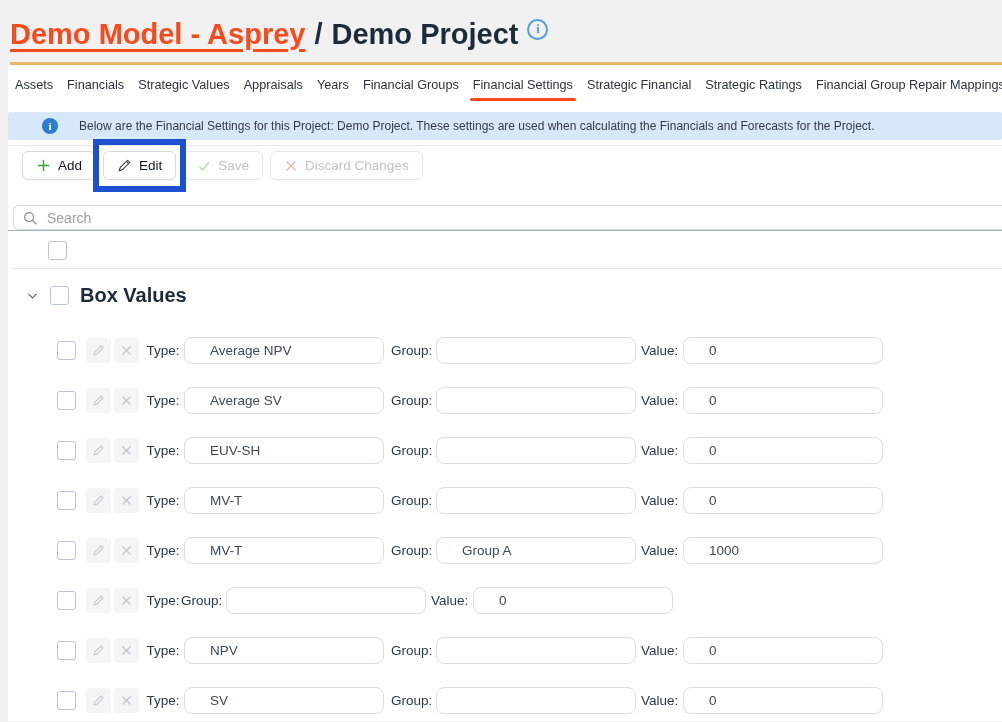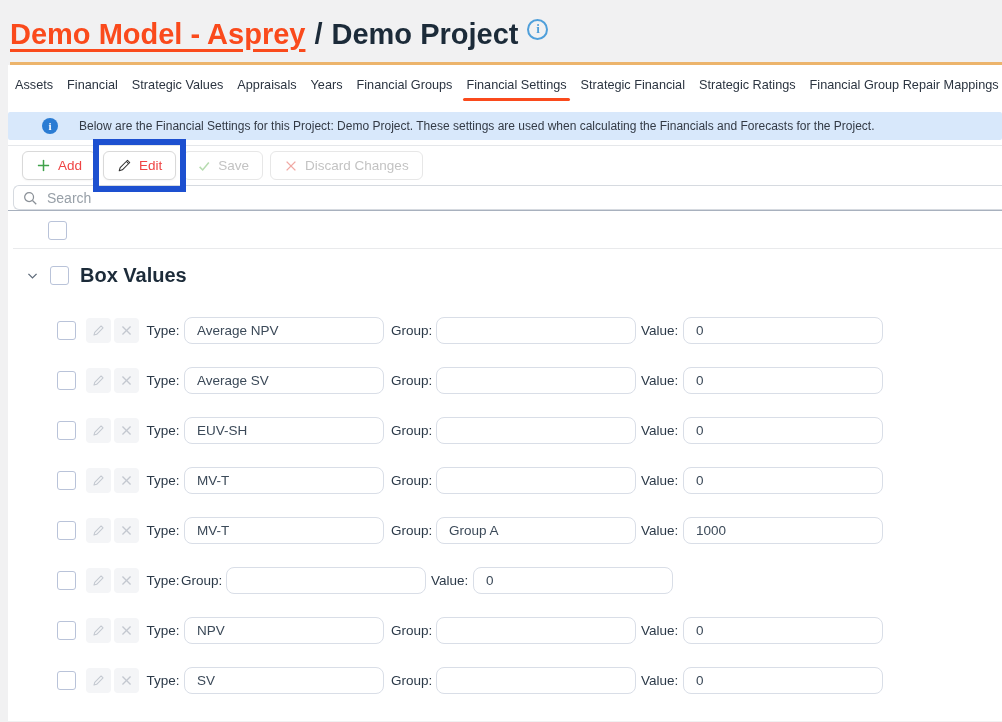--- a/index.html
+++ b/index.html
@@ -35,50 +35,50 @@
   .tab.active .tab-underline{position:absolute;left:-3px;right:-3px;bottom:0;height:3px;background:var(--accent-orange);border-radius:2px;}
   
   .banner{margin-top:11px;background:var(--banner-bg);height:28px;display:flex;align-items:center;border-radius:2px;}
   .banner-icon{width:16px;height:16px;border-radius:50%;background:var(--banner-icon);color:#fff;
     display:inline-flex;align-items:center;justify-content:center;font-size:11px;font-weight:700;font-family:"Liberation Serif",serif;margin-left:34px;flex:0 0 auto;}
   .banner-text{font-size:12px;color:#333a45;margin-left:21px;}
   .divider1{border-top:1px solid #e5e7ea;margin-top:5px;}
   
   .toolbar{height:39px;display:flex;align-items:center;padding-left:14px;gap:7px;position:relative;}
   .btn{height:29px;display:inline-flex;align-items:center;gap:7px;padding:0 13px;background:#fff;
-    border:1px solid #d9d9d9;border-radius:6px;font-size:13.5px;color:#ef4444;cursor:pointer;box-shadow:0 1px 2px rgba(0,0,0,.04);}
+    border:1px solid #d9d9d9;border-radius:6px;font-size:13.5px;color:#0f172a;cursor:pointer;box-shadow:0 1px 2px rgba(0,0,0,.04);}
   .btn svg{flex:0 0 auto;}
   .btn.disabled{color:#c3c3c3;border-color:#e7e7e7;cursor:default;box-shadow:none;}
   .edit-wrap{position:relative;display:inline-block;z-index:4;}
   .annotation-box{position:absolute;left:-10px;right:-10px;top:-12px;bottom:-12px;border:6px solid var(--annotation-blue);pointer-events:none;z-index:5;}
   
   .search-row{position:relative;}
   .search-input-wrap{margin-left:5px;height:25px;border:1px solid #d6dae0;border-right:none;border-radius:6px 0 0 6px;
-    display:flex;align-items:center;padding-left:8px;gap:7px;background:#fff;}
+    display:flex;align-items:center;padding-left:8px;gap:7px;background:#fff;margin-top:20px;}
   .search-input{border:none;outline:none;flex:1;font-size:14px;color:#3c4a59;font-family:inherit;background:transparent;}
   .search-input::placeholder{color:#98a0a8;}
   .search-underline{border-top:1px solid #a8b1be;}
   
   .selectall-row{height:37px;display:flex;align-items:flex-start;padding:10px 0 0 40px;}
   .divider2{border-top:1px solid #e9eaec;margin-left:5px;}
   .checkbox{width:19px;height:19px;border:1px solid #b9c3d9;border-radius:3px;background:#fff;display:inline-block;cursor:pointer;flex:0 0 auto;}
   
   .group-header{display:flex;align-items:center;gap:11px;padding:15px 0 12px 18px;}
   .chev{color:#5f6b7a;display:inline-flex;cursor:pointer;}
   .group-title{font-size:20px;font-weight:700;color:var(--heading-dark);}
   
   .rows{margin-top:6px;}
   .frow{height:50px;display:flex;align-items:center;padding-left:49px;}
   .frow .checkbox{margin-right:10px;}
   .iconbtn{width:25px;height:25px;border-radius:4px;background:#f4f5f7;color:#c3c8d0;
     display:inline-flex;align-items:center;justify-content:center;margin-right:3px;cursor:pointer;flex:0 0 auto;}
   .iconbtn.xbtn{margin-right:6px;}
   .flabel{font-size:13.5px;color:#2b3948;flex:0 0 auto;}
   .type-label{width:36px;text-align:center;}
-  .finput{width:200px;height:27px;border:1px solid #d9dee7;border-radius:8px;padding:0 8px 0 12px;
+  .finput{width:200px;height:27px;border:1px solid #d9dee7;border-radius:8px;padding:0 8px 0 25px;
     font-size:13.5px;color:#3c4a59;font-family:inherit;outline:none;background:#fff;flex:0 0 auto;}
   .type-input{margin-left:3px;margin-right:7px;}
   .group-label{width:45px;}
   .group-input{margin-right:5px;}
   .value-label{width:42px;}
   svg{display:block;}
 </style>
 </head>
 <body>
 
@@ -93,21 +93,21 @@
 <div class="tan-rule"></div>
 
 <div class="content">
 
   <div class="tabs" id="tabs">
       <div class="tab">
     <span class="tab-label">Assets</span>
     <span class="tab-underline"></span>
   </div>
       <div class="tab">
-    <span class="tab-label">Financial</span>
+    <span class="tab-label">Financials</span>
     <span class="tab-underline"></span>
   </div>
       <div class="tab">
     <span class="tab-label">Strategic Values</span>
     <span class="tab-underline"></span>
   </div>
       <div class="tab">
     <span class="tab-label">Appraisals</span>
     <span class="tab-underline"></span>
   </div>

